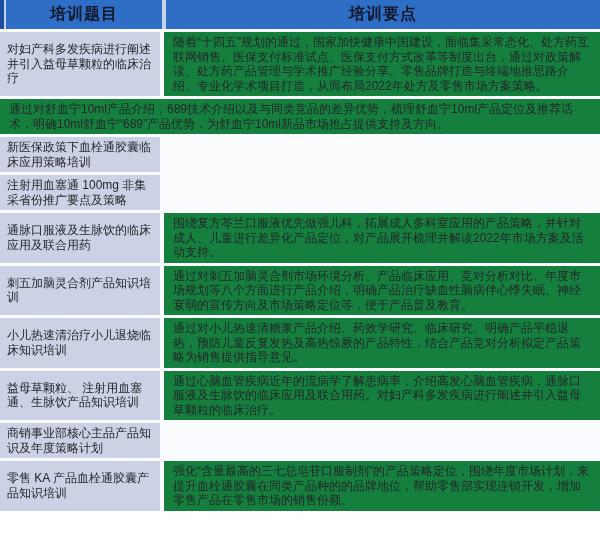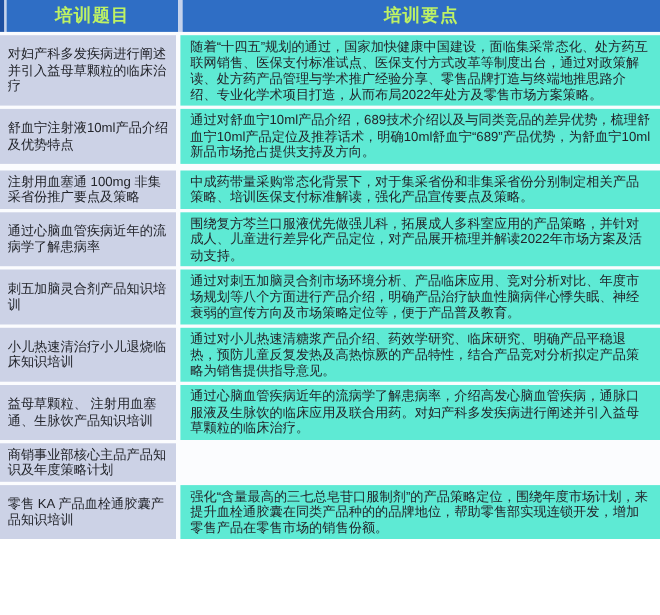--- a/index.html
+++ b/index.html
@@ -18,21 +18,21 @@
   
   .header-row {
     display: flex;
     height: 29px;
     column-gap: 0;
   }
   .header-edge-dark { width: 4px; background: #1d4fa0; }
   .header-edge-light { width: 2px; background: #c5d2ec; }
   .header-cell {
     background: #2f6ec5;
-    color: #bef264;
+    color: #0f172a;
     font-weight: bold;
     font-size: 16px;
     display: flex;
     align-items: center;
     justify-content: center;
     letter-spacing: 1px;
   }
   .header-topic { width: 156px; }
   .header-gap { width: 4px; background: #c5d2ec; }
   .header-points { flex: 1; }
@@ -43,21 +43,21 @@
     padding: 3px 7px 3px 7px;
     background: #ccd2e6;
     display: flex;
     align-items: center;
     font-size: 12px;
     line-height: 14.5px;
   }
   .points-cell {
     flex: 1;
     padding: 3px 8px 3px 9px;
-    background: #5eead4;
+    background: #15803d;
     display: flex;
     align-items: center;
     font-size: 12px;
     line-height: 14.5px;
     white-space: pre-line;
   }
 </style>
 </head>
 <body>
 
@@ -70,34 +70,33 @@
     <div class="header-gap"></div>
     <div class="header-cell header-points">培训要点</div>
   </div>
 
   <div class="t-row">
     <div class="topic-cell">对妇产科多发疾病进行阐述并引入益母草颗粒的临床治疗</div>
     <div class="points-cell">随着“十四五”规划的通过，国家加快健康中国建设，面临集采常态化、处方药互联网销售、医保支付标准试点、医保支付方式改革等制度出台，通过对政策解读、处方药产品管理与学术推广经验分享、零售品牌打造与终端地推思路介绍、专业化学术项目打造，从而布局2022年处方及零售市场方案策略。</div>
   </div>
 
   <div class="t-row">
-    <div class="topic-cell">舒血宁注射液10ml产品介绍及优势特点</div>
     <div class="points-cell">通过对舒血宁10ml产品介绍，689技术介绍以及与同类竞品的差异优势，梳理舒血宁10ml产品定位及推荐话术，明确10ml舒血宁“689”产品优势，为舒血宁10ml新品市场抢占提供支持及方向。</div>
   </div>
 
   <div class="t-row">
+    <div class="topic-cell">新医保政策下血栓通胶囊临床应用策略培训</div>
   </div>
 
   <div class="t-row">
     <div class="topic-cell">注射用血塞通 100mg 非集采省份推广要点及策略</div>
-    <div class="points-cell">中成药带量采购常态化背景下，对于集采省份和非集采省份分别制定相关产品策略、培训医保支付标准解读，强化产品宣传要点及策略。</div>
   </div>
 
   <div class="t-row">
-    <div class="topic-cell">通过心脑血管疾病近年的流病学了解患病率</div>
+    <div class="topic-cell">通脉口服液及生脉饮的临床应用及联合用药</div>
     <div class="points-cell">围绕复方芩兰口服液优先做强儿科，拓展成人多科室应用的产品策略，并针对成人、儿童进行差异化产品定位，对产品展开梳理并解读2022年市场方案及活动支持。</div>
   </div>
 
   <div class="t-row">
     <div class="topic-cell">刺五加脑灵合剂产品知识培训</div>
     <div class="points-cell">通过对刺五加脑灵合剂市场环境分析、产品临床应用、竞对分析对比、年度市场规划等八个方面进行产品介绍，明确产品治疗缺血性脑病伴心悸失眠、神经衰弱的宣传方向及市场策略定位等，便于产品普及教育。</div>
   </div>
 
   <div class="t-row">
     <div class="topic-cell">小儿热速清治疗小儿退烧临床知识培训</div>

